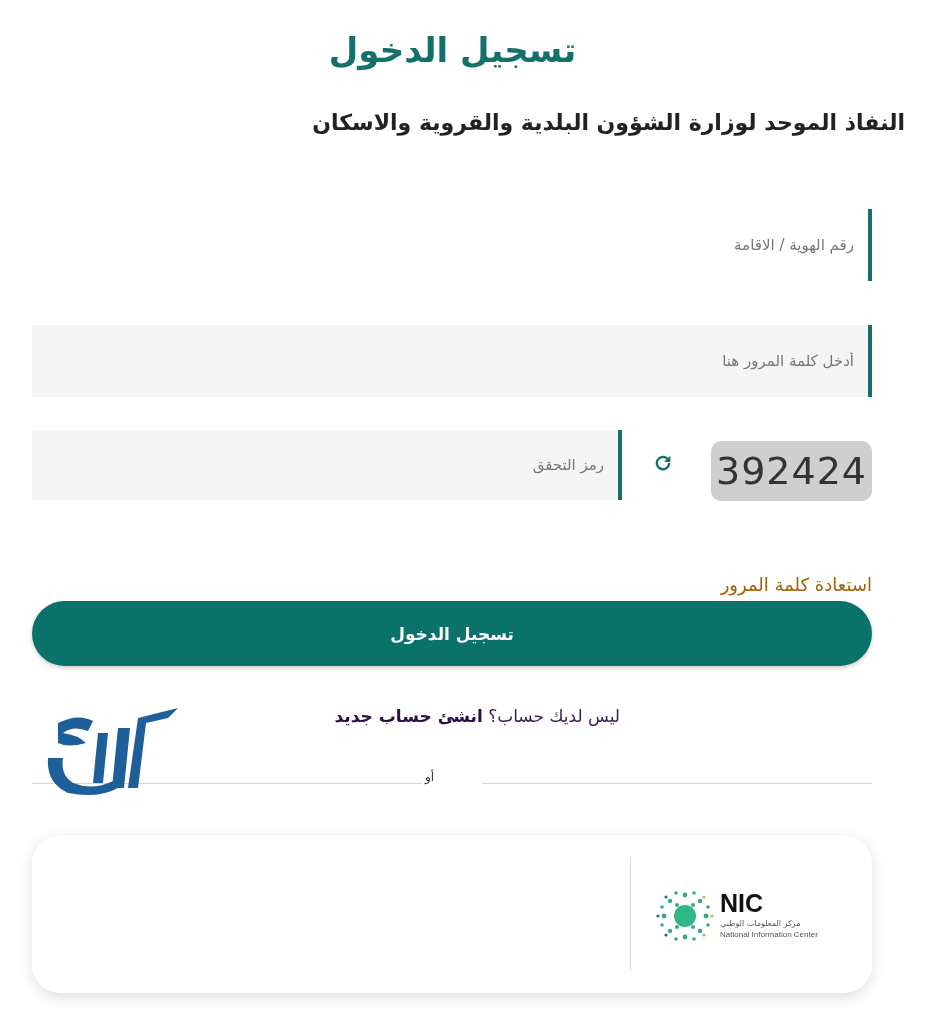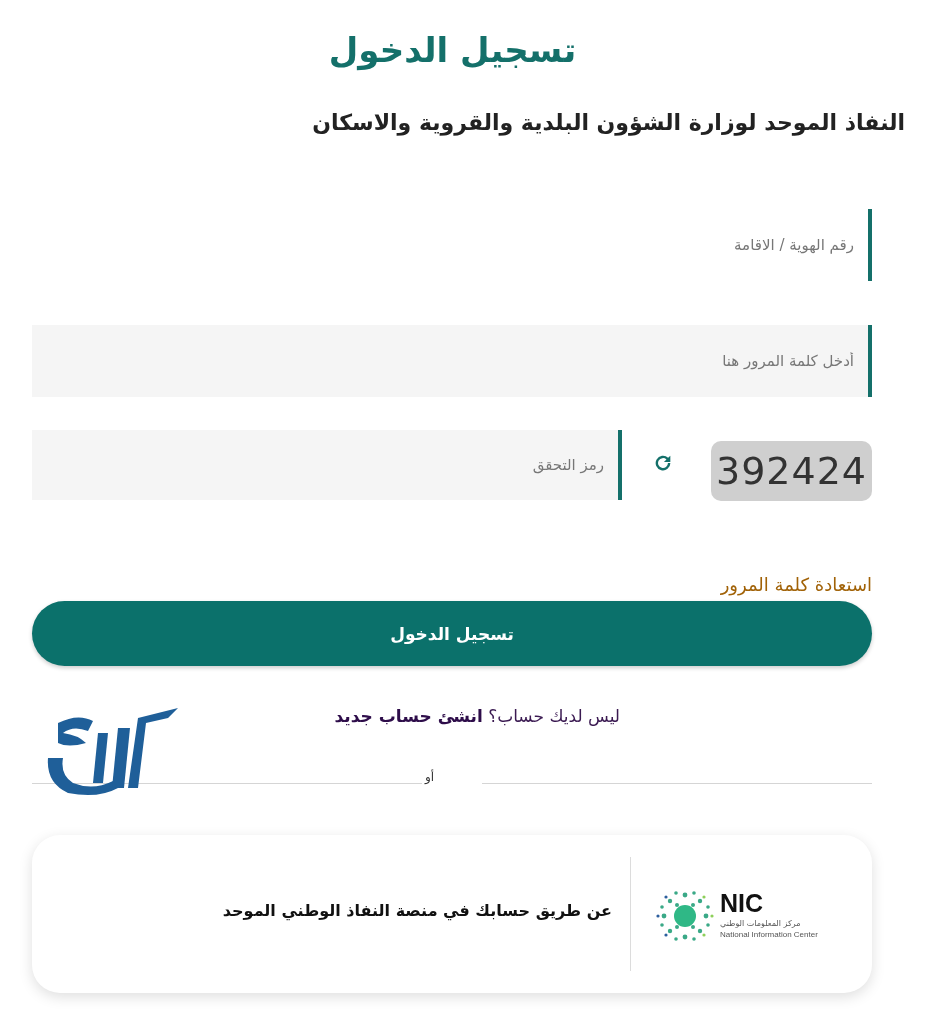--- a/index.html
+++ b/index.html
@@ -71,21 +71,20 @@
   <svg width="145" height="100" viewBox="0 0 145 100">
     <path d="M20 20 Q40 10 55 18 L50 28 Q35 22 25 30 Q40 32 48 40 Q30 45 20 40 Z" fill="#1f5f99"></path>
     <path d="M10 55 Q8 80 30 90 Q60 96 80 85 L75 78 Q55 88 35 80 Q22 72 25 55 Z" fill="#1f5f99"></path>
     <path d="M60 30 L70 30 L65 80 L55 80 Z" fill="#1f5f99"></path>
     <path d="M80 25 L92 25 L86 85 L74 85 Z" fill="#1f5f99"></path>
     <path d="M100 15 L140 5 L130 15 L108 20 L100 85 L90 85 Z" fill="#1f5f99"></path>
   </svg>
 </div>
 
 <div class="abs nafath-card">
-  <div class="card-text">عن طريق حسابك في منصة النفاذ الوطني الموحد</div>
   <div class="card-sep"></div>
   <div class="nic">
     <svg width="62" height="62" viewBox="0 0 62 62" style="position:absolute; left:0; top:2px;">
       <circle cx="31" cy="31" r="11" fill="#2fb886"></circle>
       <g fill="#3aa987">
         <circle cx="31" cy="10" r="2.4"></circle>
           <circle cx="31" cy="52" r="2.4"></circle>
         <circle cx="10" cy="31" r="2.4"></circle>
           <circle cx="52" cy="31" r="2.4"></circle>
         <circle cx="16" cy="16" r="2.2"></circle>

